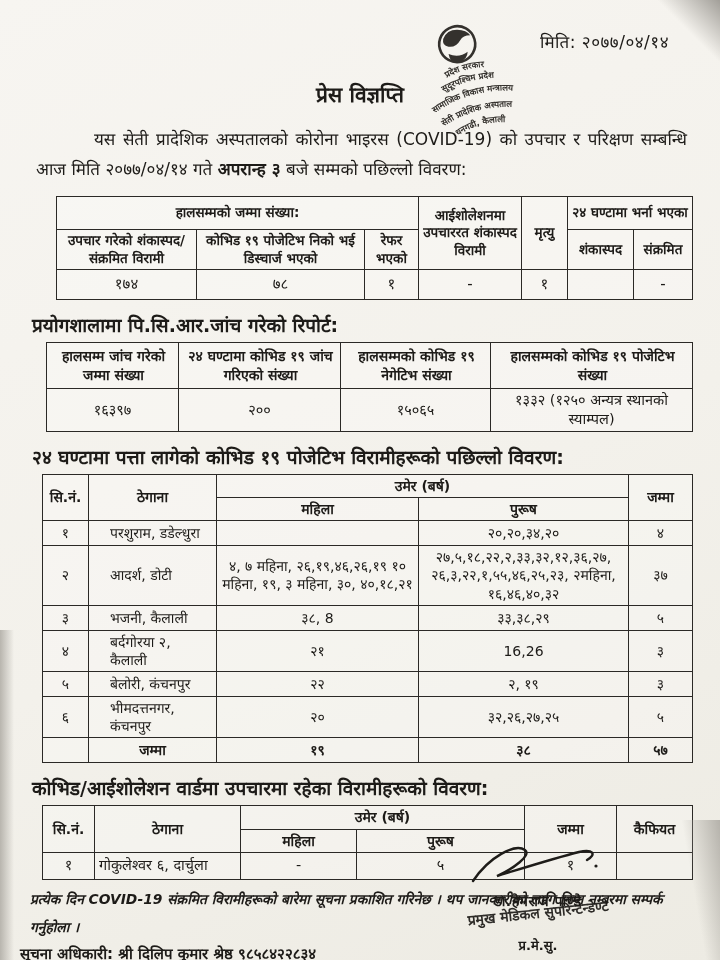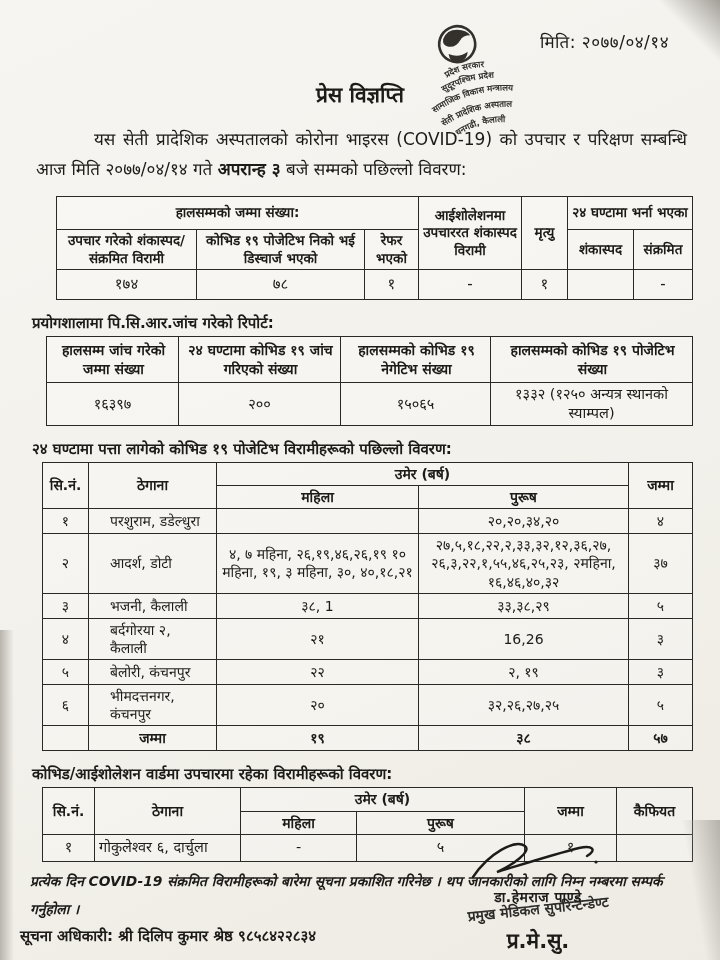--- a/index.html
+++ b/index.html
@@ -23,21 +23,21 @@
   .hdr { position:relative; height:100px; }
   .stamp { position:absolute; left:403px; top:-2px; width:134px; height:120px; }
   .date { position:absolute; left:540px; top:8px; font-size:17px; letter-spacing:.5px; }
   .title { position:absolute; left:0; top:58px; width:100%; text-align:center;
     font-size:21px; font-weight:bold; }
 
   .intro { margin:2px 33px 0 36px; font-size:17px; line-height:30px;
     text-align:justify; text-indent:58px; }
   .intro b { font-weight:bold; }
 
-  .sec-title { font-weight:bold; font-size:15px; margin:12px 0 4px 32px; }
+  .sec-title { font-weight:bold; font-size:19px; margin:12px 0 4px 32px; }
 
   table { border-collapse:collapse; table-layout:fixed; background:rgba(255,255,255,.25); }
   th, td { border:1.6px solid #2b2926; vertical-align:middle; text-align:center;
     padding:2px 4px; line-height:1.3; }
   th { font-weight:bold; }
 
   
   .t1 { width:636px; margin:12px 0 0 56px; font-size:13.5px; }
   .t1 td { font-size:15px; height:30px; }
   .t1 .grp { height:33px; }
@@ -60,21 +60,21 @@
 
   .note1 { margin:5px 28px 0 30px; font-size:13.8px; font-weight:bold;
     font-style:italic; line-height:28px; }
   .note2 { margin:2px 28px 0 20px; font-size:15px; font-weight:bold; }
 
   .sign { position:absolute; right:42px; bottom:6px; width:280px; text-align:center; }
   .sign svg.scribble { display:block; margin:0 auto -6px auto; }
   .sign .nm { font-size:14px; font-weight:bold; letter-spacing:.5px; }
   .sign .ttl { font-size:14px; font-weight:bold; transform:rotate(-6deg);
     margin-top:-7px; opacity:.92; }
-  .sign .abbr { font-size:21px; font-weight:bold; margin-top:8px; }
+  .sign .abbr { font-size:13px; font-weight:bold; margin-top:14px; }
 
   .stamp text { font-weight:bold; fill:#34312d; }
 </style>
 </head>
 <body>
 
 <div class="page">
 
   <div class="shade tr"></div>
   <div class="shade br"></div>
@@ -198,21 +198,21 @@
     <tr>
       <td>२</td>
       <td class="addr">आदर्श, डोटी</td>
       <td>४, ७ महिना, २६,१९,४६,२६,१९ १० महिना, १९, ३ महिना, ३०, ४०,१८,२१</td>
       <td>२७,५,१८,२२,२,३३,३२,१२,३६,२७, २६,३,२२,१,५५,४६,२५,२३, २महिना, १६,४६,४०,३२</td>
       <td>३७</td>
     </tr>
     <tr>
       <td>३</td>
       <td class="addr">भजनी, कैलाली</td>
-      <td>३८, 1</td>
+      <td>३८, 8</td>
       <td>३३,३८,२९</td>
       <td>५</td>
     </tr>
     <tr>
       <td>४</td>
       <td class="addr">बर्दगोरया २, कैलाली</td>
       <td>२१</td>
       <td>16,26</td>
       <td>३</td>
     </tr>

